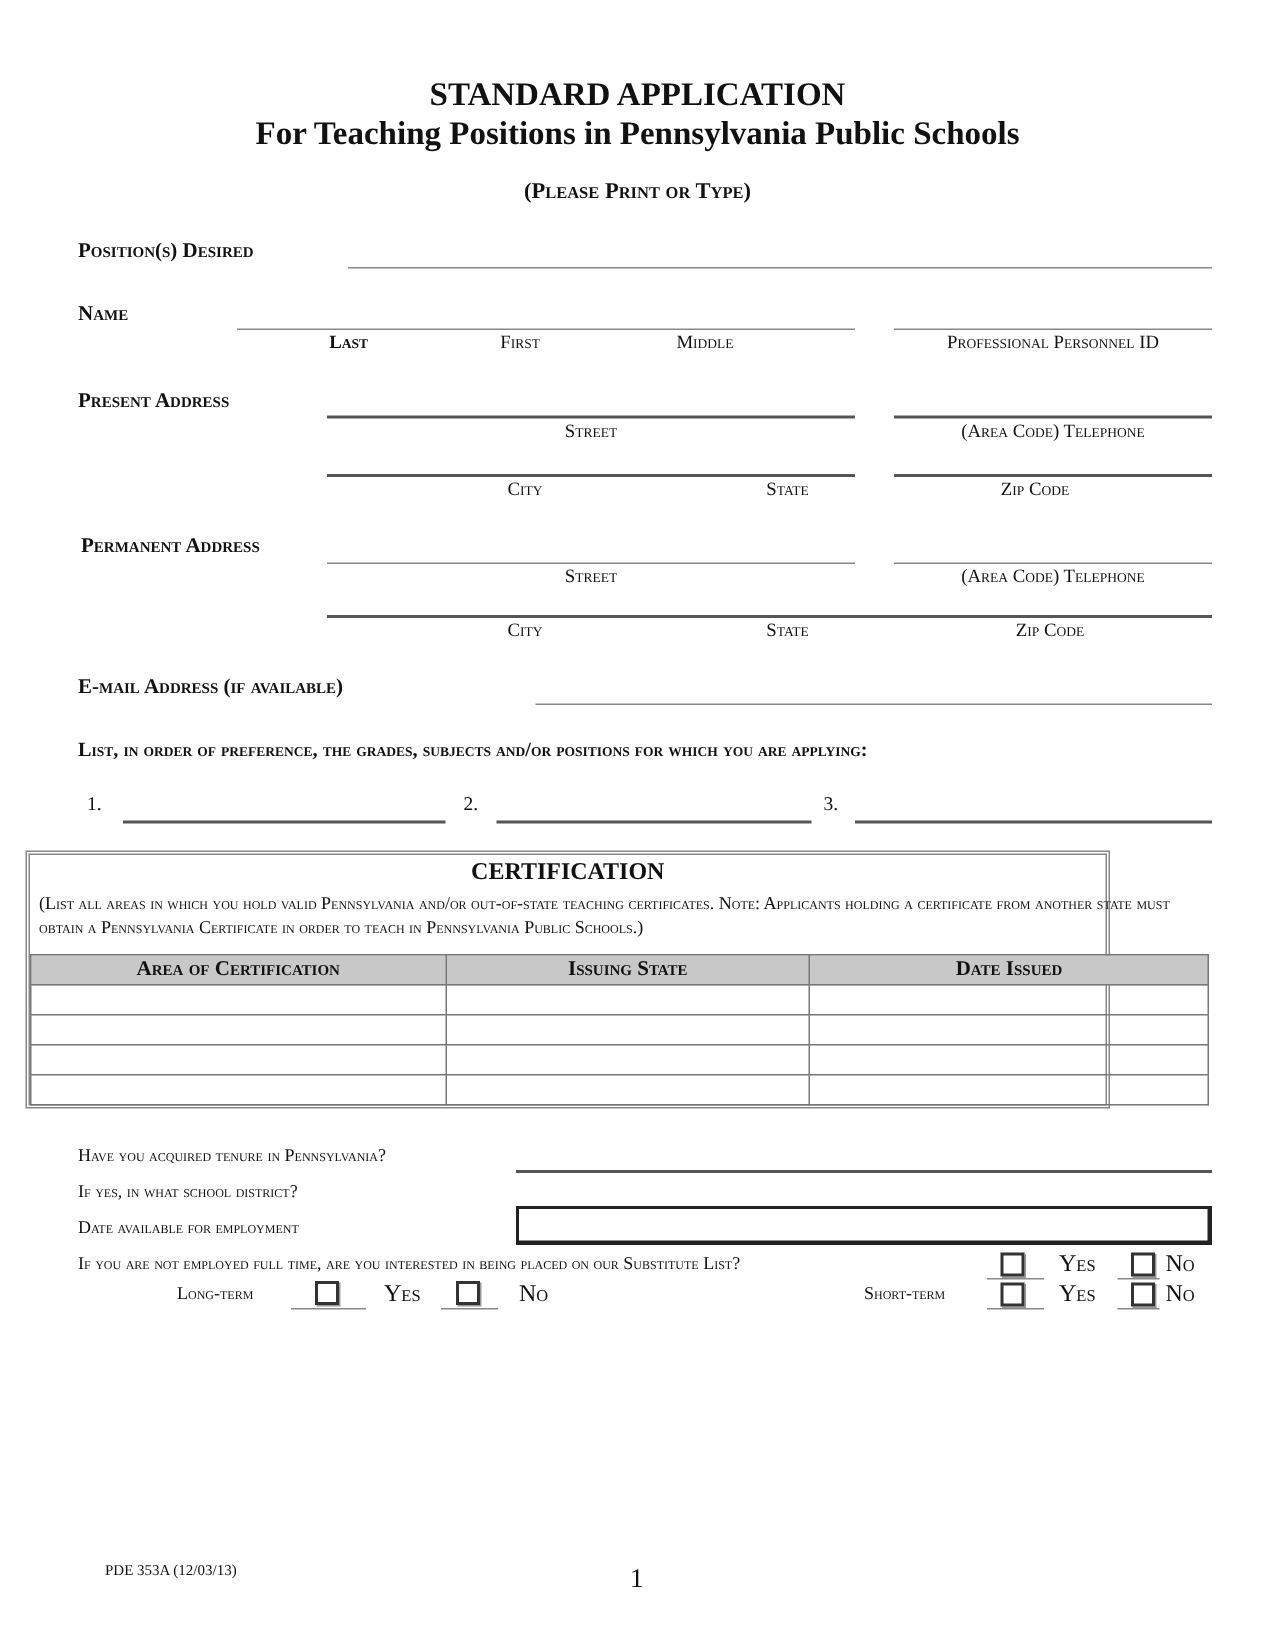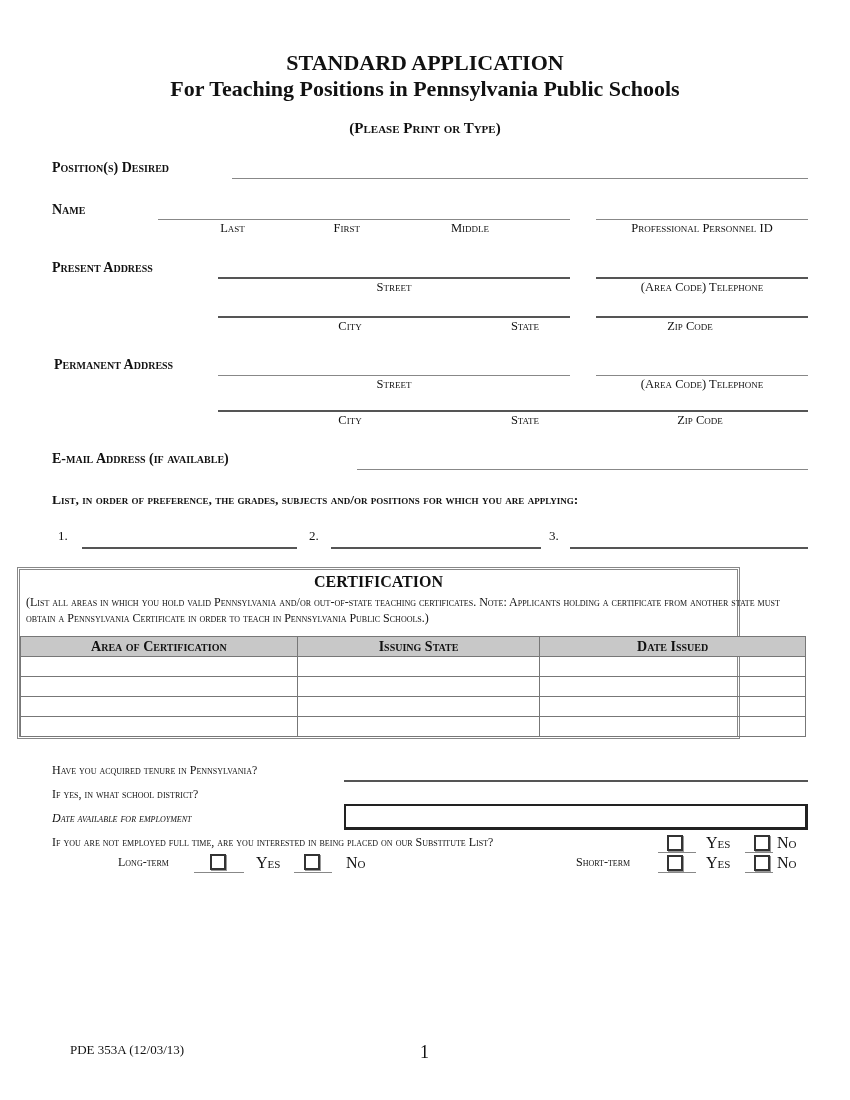--- a/index.html
+++ b/index.html
@@ -20,38 +20,38 @@
 
   .cert { left: 17px; top: 567px; width: 723px; height: 172px; border: 3px double #888; }
   .cert-title { left: 0; width: 100%; top: 3px; text-align: center; font-size: 16px; font-weight: bold; }
   .cert-note { left: 6px; top: 24px; width: 770px; font-size: 12px; font-variant: small-caps; line-height: 16px; }
   .cert-table { position: absolute; left: 27px; top: 636px; width: 780px; border-collapse: collapse; }
   .cert-table th { background: #c8c8c8; border: 1px solid #777; font-size: 14px; font-weight: bold; font-variant: small-caps; height: 20px; }
   .cert-table td { border: 1px solid #777; height: 20px; }
   .cert-table tr:last-child td { border-top: 1px solid #222; }
 
   .datebox { left: 344px; top: 804px; width: 464px; height: 26px; border: 3px solid #222; border-left-width: 2px; border-top-width: 2px; background: #fff; }
-  .footer-code { left: 70px; top: 1042px; font-size: 13px; }
+  .footer-code { left: 70px; top: 1042px; font-size: 10px; }
   .footer-page { left: 420px; top: 1042px; font-size: 18px; }
 </style>
 </head>
 <body>
 
 <div class="abs title1">STANDARD APPLICATION</div>
 <div class="abs title2">For Teaching Positions in Pennsylvania Public Schools</div>
 <div class="abs subtitle">(Please Print or Type)</div>
 
 <div class="abs lbl" style="left:52px; top:160px;">Position(s) Desired</div>
 <input class="fieldline" style="left: 232px; top: 162px; width: 576px;">
 <div class="line" style="left:232px; top:178px; width:576px;"></div>
 
 <div class="abs lbl" style="left:52px; top:202px;">Name</div>
 <input class="fieldline" style="left: 158px; top: 203px; width: 412px;">
 <div class="line" style="left:158px; top:219px; width:412px;"></div>
-<div class="abs cap" style="left:210px; top:221px; width:45px;">Last</div>
+<div class="abs cap" style="left:210px; top:221px; width:45px;font-weight:bold;">Last</div>
 <div class="abs cap" style="left:315px; top:221px; width:45px;text-align:right;">First</div>
 <div class="abs cap" style="left:440px; top:221px; width:60px;">Middle</div>
 <input class="fieldline" style="left: 596px; top: 203px; width: 212px;">
 <div class="line" style="left:596px; top:219px; width:212px;"></div>
 <div class="abs cap" style="left:596px; top:221px; width:212px;">Professional Personnel ID</div>
 
 <div class="abs lbl" style="left:52px; top:260px;">Present Address</div>
 <input class="fieldline" style="left: 218px; top: 261px; width: 352px;">
 <div class="line thick" style="left:218px; top:277px; width:352px;"></div>
 <div class="abs cap" style="left:218px; top:280px; width:352px;">Street</div>
@@ -136,21 +136,21 @@
     </tr>
   </tbody>
 </table>
 
 <div class="abs q" style="left:52px; top:763px;">Have you acquired tenure in Pennsylvania?</div>
 <input class="fieldline" style="left: 344px; top: 764px; width: 464px;">
 <div class="line thick" style="left:344px; top:780px; width:464px;"></div>
 
 <div class="abs q" style="left:52px; top:787px;">If yes, in what school district?</div>
 
-<div class="abs q" style="left:52px; top:811px;font-style:italic;">Date available for employment</div>
+<div class="abs q" style="left:52px; top:811px;">Date available for employment</div>
 <input class="abs datebox" style="">
 
 <div class="abs q" style="left:52px; top:835px;">If you are not employed full time, are you interested in being placed on our Substitute List?</div>
 
 <div class="line" style="left:658px; top:852px; width:38px;"></div>
 <div class="cbox" style="left:667px; top:835px;"></div>
 <div class="yn" style="left:706px; top:834px;">Yes</div>
 <div class="line" style="left:745px; top:852px; width:28px;"></div>
 <div class="cbox" style="left:754px; top:835px;"></div>
 <div class="yn" style="left:777px; top:834px;">No</div>

